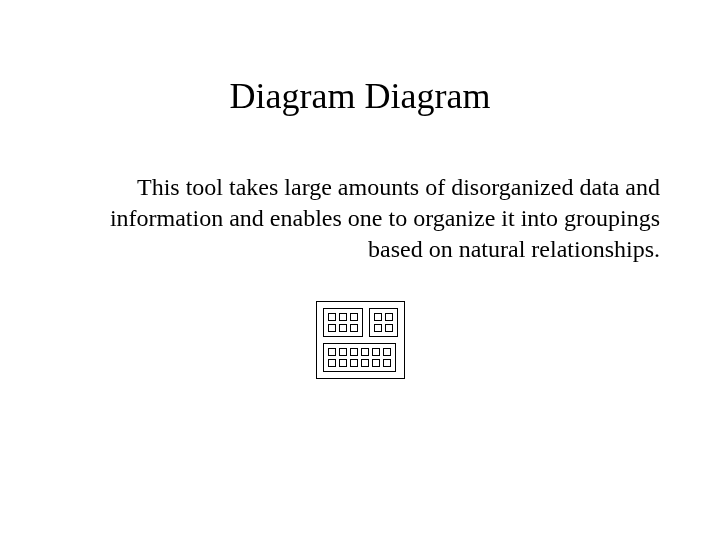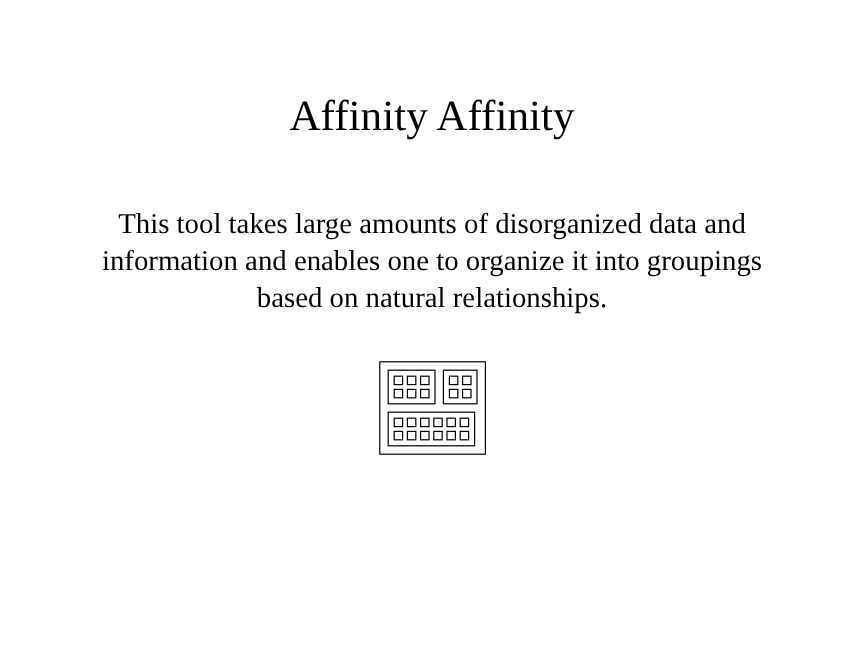--- a/index.html
+++ b/index.html
@@ -19,21 +19,21 @@
       padding-top: 75px;
     }
     .title {
       font-size: 36px;
       font-weight: normal;
       text-align: center;
       margin-bottom: 55px;
     }
     .description {
       font-size: 24px;
-      text-align: center;
+      text-align: right;
       line-height: 1.3;
       max-width: 600px;
       margin-bottom: 35px;
     }
     .diagram-container {
       border: 1px solid #000000;
       padding: 6px;
       display: flex;
       flex-direction: column;
       gap: 6px;
@@ -56,21 +56,21 @@
     .item {
       width: 8px;
       height: 8px;
       border: 1px solid #000000;
       background: #ffffff;
     }
   </style>
 </head>
 <body>
 
-<h1 class="title">Affinity Affinity</h1>
+<h1 class="title">Diagram Diagram</h1>
 
 <p class="description">This tool takes large amounts of disorganized data and information and enables one to organize it into groupings based on natural relationships.</p>
 
 <div class="diagram-container">
   <div class="diagram-row">
     <div class="group-box">
       <div class="item-row">
         <div class="item"></div>
         <div class="item"></div>
         <div class="item"></div>

